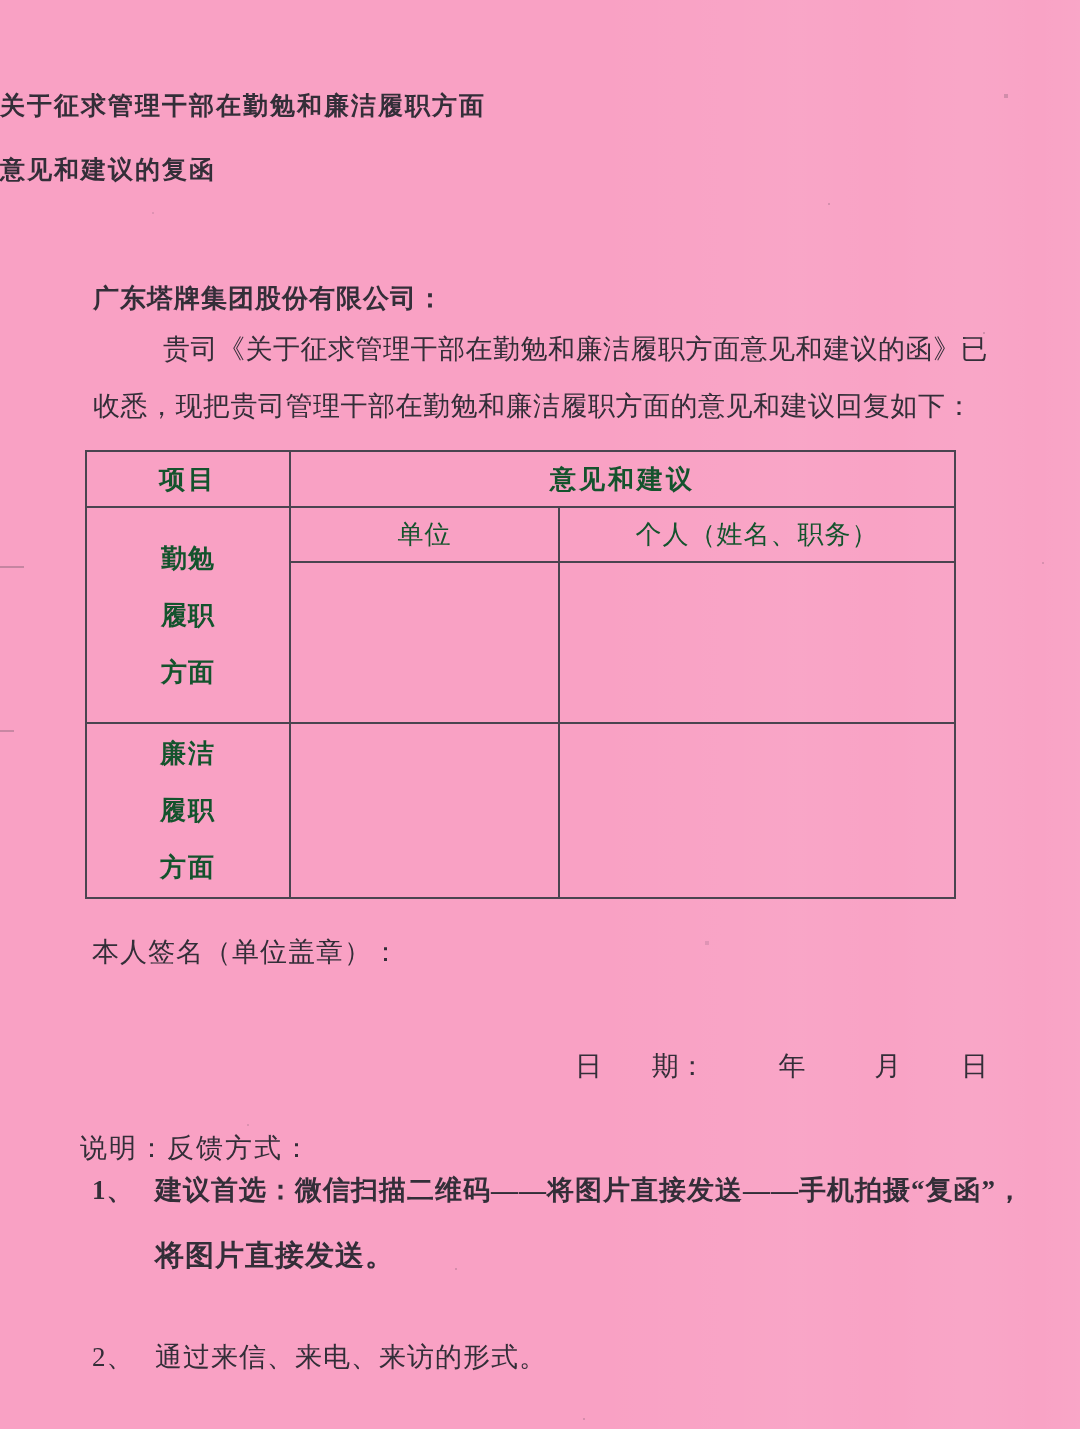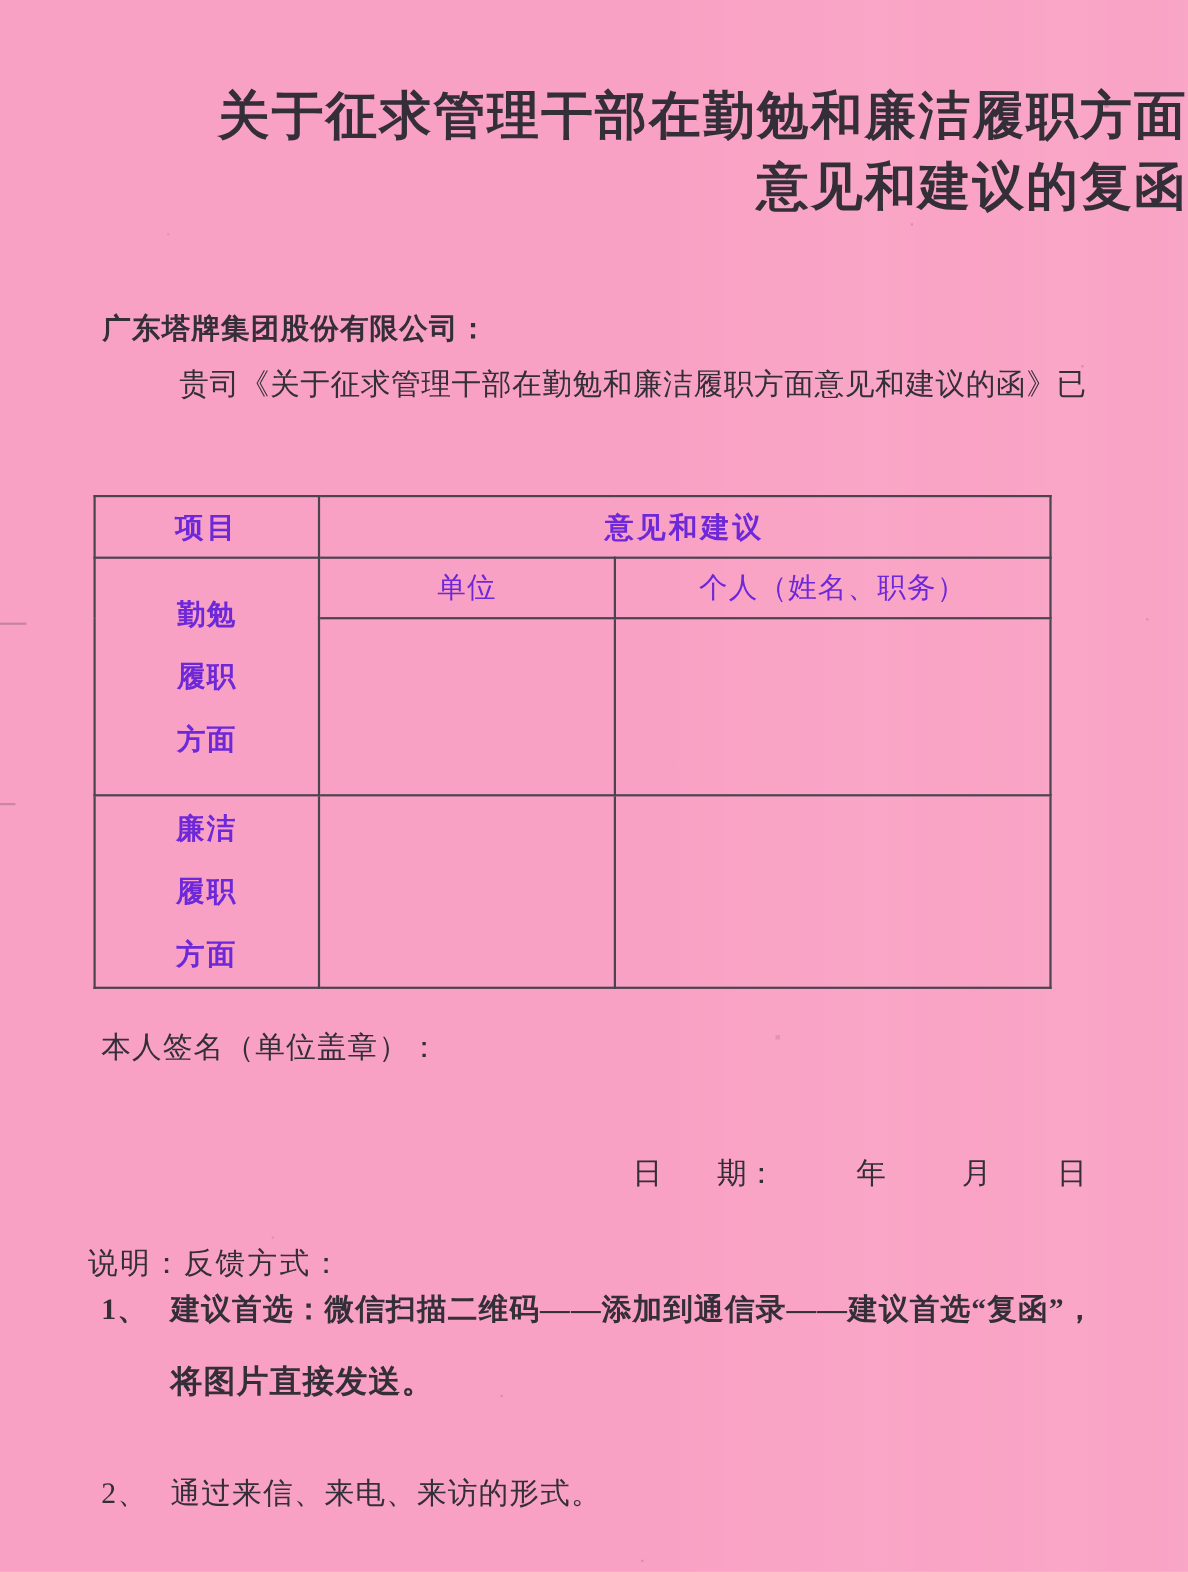--- a/index.html
+++ b/index.html
@@ -34,39 +34,39 @@
       247px 1124px 0 0 rgba(70,60,75,0.16),
       706px 942px 0 1px rgba(70,60,75,0.14),
       583px 1418px 0 0 rgba(70,60,75,0.20),
       152px 212px 0 0 rgba(70,60,75,0.14);
   }
   .edge-dash-a { position:absolute; left:0; top:566px; width:24px; height:2px; background:rgba(75,68,80,0.30); }
   .edge-dash-b { position:absolute; left:0; top:730px; width:14px; height:2px; background:rgba(75,68,80,0.28); }
 
   .title {
     position:absolute; top:74px; left:0; width:100%;
-    text-align:right; font-size:47px; font-weight:700;
+    text-align:left; font-size:25px; font-weight:700;
     letter-spacing:2px; line-height:64px;
   }
   .addressee {
     position:absolute; top:281px; left:93px;
     font-size:26px; font-weight:700; letter-spacing:1px;
   }
   .body-line { position:absolute; font-size:27px; letter-spacing:0.5px; }
   .body-line-1 { top:331px; left:163px; }
   .body-line-2 { top:388px; left:93px; }
 
   table.form-table {
     position:absolute; top:450px; left:85px;
     border-collapse:collapse; table-layout:fixed;
   }
   table.form-table td {
     border:2px solid #4B4450; padding:0;
     font-size:26px; text-align:center; vertical-align:middle;
-    color:#6d28d9;
+    color:#14532d;
   }
   tr.r1 td { height:54px; font-weight:700; letter-spacing:3px; }
   tr.r2 td { height:53px; letter-spacing:1px; }
   tr.r3 td { height:159px; }
   tr.r4 td { height:173px; }
   td.c-label { font-weight:700; vertical-align:top; letter-spacing:2px; }
   td.c-label .lbl-line { line-height:57px; }
   td.pad-diligence { padding-top:20px; }
   td.pad-integrity { padding-top:8px;margin-top:28px; }
 
@@ -95,20 +95,21 @@
   <div class="edge-dash-b"></div>
 
   <div class="title">
     <div>关于征求管理干部在勤勉和廉洁履职方面</div>
     <div>意见和建议的复函</div>
   </div>
 
   <div class="addressee">广东塔牌集团股份有限公司：</div>
 
   <div class="body-line body-line-1">贵司《关于征求管理干部在勤勉和廉洁履职方面意见和建议的函》已</div>
+  <div class="body-line body-line-2">收悉，现把贵司管理干部在勤勉和廉洁履职方面的意见和建议回复如下：</div>
 
   <table class="form-table">
     <colgroup>
       <col style="width:204px">
       <col style="width:269px">
       <col style="width:396px">
     </colgroup>
     <tbody>
       <tr class="r1">
         <td>项目</td>
@@ -145,20 +146,20 @@
     <span>日</span>
     <span class="dl-qi">期：</span>
     <span class="dl-year">年</span>
     <span class="dl-month">月</span>
     <span class="dl-day">日</span>
   </div>
 
   <div class="note">说明：反馈方式：</div>
 
   <div class="item item-1">
-    <span class="num">1、</span><span>建议首选：微信扫描二维码——添加到通信录——建议首选“复函”，</span>
+    <span class="num">1、</span><span>建议首选：微信扫描二维码——将图片直接发送——手机拍摄“复函”，</span>
   </div>
   <div class="item-1-cont">将图片直接发送。</div>
 
   <div class="item item-2">
     <span class="num">2、</span><span>通过来信、来电、来访的形式。</span>
   </div>
 </div>
 
 </body></html>

